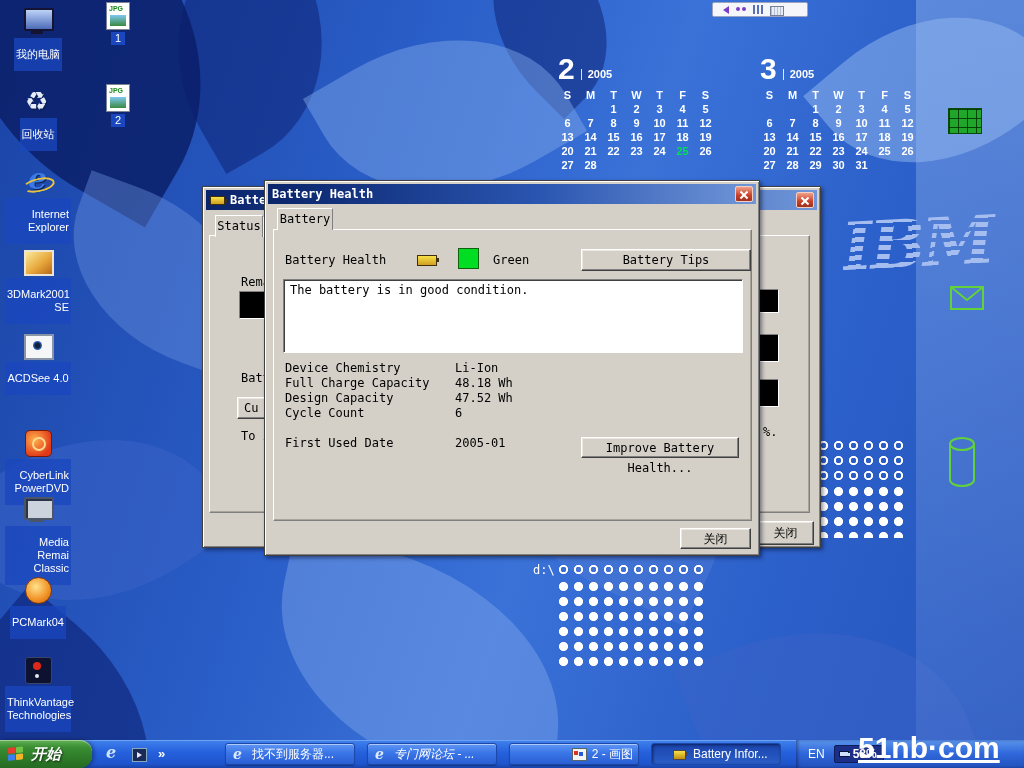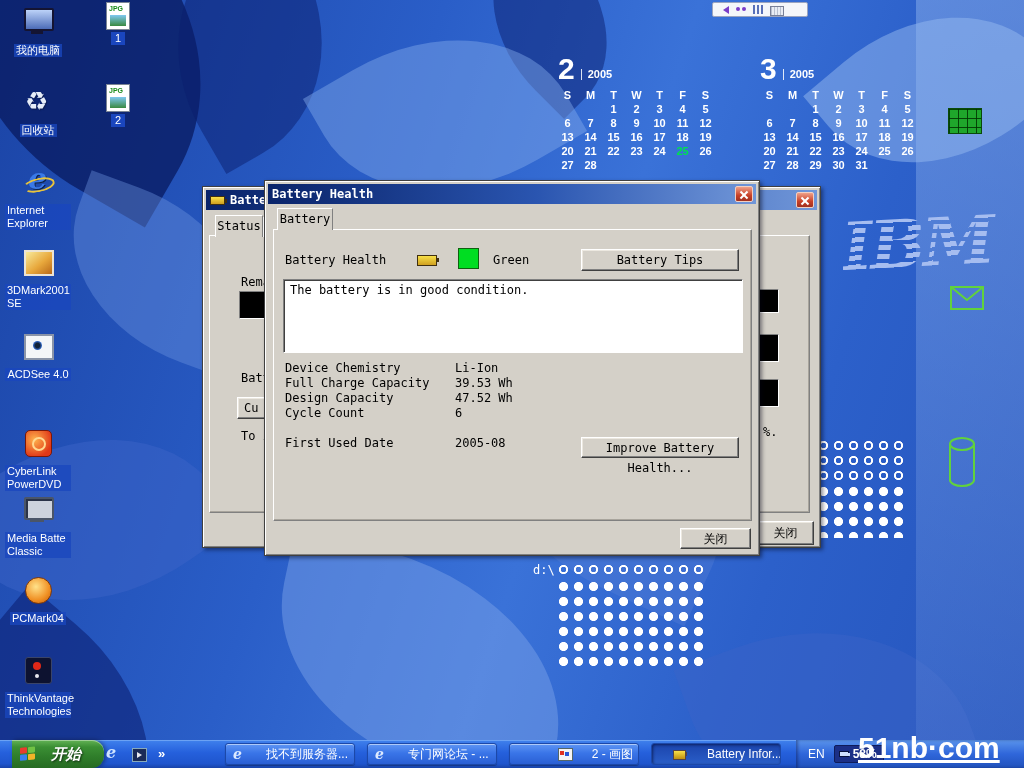--- a/index.html
+++ b/index.html
@@ -28,21 +28,21 @@
   
   .calendar { position:absolute; width:165px; color:#fff; }
   .cal-head { height:30px; display:flex; align-items:flex-end; padding-left:2px; }
   .cal-month { font:700 30px/26px "Liberation Sans", sans-serif; }
   .cal-year { font:700 11px/11px "Liberation Sans", sans-serif; padding-left:6px; margin-left:6px; margin-bottom:2px; border-left:1px solid rgba(255,255,255,.85); }
   .cal-grid { display:grid; grid-template-columns:repeat(7,23px); grid-auto-rows:14px; margin-top:6px;
     font:700 11px/14px "Liberation Sans", sans-serif; text-align:center; }
 
   
   .dicon { position:absolute; left:4px; width:68px; display:flex; flex-direction:column; align-items:center; cursor:default; }
-  .dlabel { margin-top:6px; background:rgba(26,70,190,.78); color:#fff; font:11px/13px "Liberation Sans", sans-serif; padding:0 2px; text-align:left; max-width:66px; }
+  .dlabel { margin-top:0; background:rgba(26,70,190,.78); color:#fff; font:11px/13px "Liberation Sans", sans-serif; padding:10px 2px; text-align:right; max-width:66px; }
   .ig { position:relative; width:34px; height:32px; }
   .g-my-computer::before{content:"";position:absolute;left:3px;top:2px;width:26px;height:19px;background:linear-gradient(#bcd2f8,#4c6cb8);border:2px solid #141432;border-radius:2px;}
   .g-my-computer::after{content:"";position:absolute;left:10px;top:23px;width:12px;height:5px;background:#141432;}
   .g-recycle-bin::before{content:"♻";position:absolute;left:4px;top:-1px;font:26px/32px "DejaVu Sans", sans-serif;color:#e6edf8;text-shadow:1px 1px 1px #0a1a50;}
   .g-internet-explorer::before{content:"e";position:absolute;left:7px;top:-3px;font:italic 700 30px/32px "DejaVu Serif", serif;color:#3a79e8;text-shadow:1px 1px 0 #112244;}
   .g-internet-explorer::after{content:"";position:absolute;left:2px;top:12px;width:28px;height:10px;border:2px solid #e8c33c;border-left-color:transparent;border-radius:50%;transform:rotate(-12deg);}
   .g-3dmark::before{content:"";position:absolute;left:3px;top:4px;width:26px;height:22px;background:linear-gradient(140deg,#f8ea9a,#e8a83c 55%,#b86818);border:2px solid #ece4d4;}
   .g-acdsee::before{content:"";position:absolute;left:3px;top:4px;width:26px;height:22px;background:#f4f6f8;border:2px solid #8a94a8;}
   .g-acdsee::after{content:"";position:absolute;left:12px;top:11px;width:9px;height:9px;border-radius:50%;background:radial-gradient(circle,#112238 35%,#3a79e8 75%);}
   .g-powerdvd::before{content:"";position:absolute;left:4px;top:3px;width:25px;height:25px;border-radius:5px;background:radial-gradient(circle at 35% 35%,#ffb24c,#e03818 75%);border:1px solid #7a1808;}
@@ -90,35 +90,35 @@
   .lbl { position:absolute; white-space:nowrap; }
   .swatch { position:absolute; width:21px; height:21px; border:1px solid #106010; background:#00dd22; }
 
   
   #taskbar { position:absolute; left:0; top:740px; width:1024px; height:28px;
     background:linear-gradient(to bottom,#4184ec 0%,#3b7bea 8%,#2560dc 45%,#1f55cd 85%,#1843a8 100%);
     box-shadow:inset 0 1px 0 #6ba2f4; }
   #startbtn { position:absolute; left:0; top:0; width:92px; height:28px; border-radius:0 12px 12px 0;
     background:linear-gradient(to bottom,#64b356 0%,#3b8f34 25%,#2f7d2a 60%,#266b22 100%);
     box-shadow:inset 0 1px 0 rgba(255,255,255,.4), 2px 0 4px rgba(0,0,0,.35);
-    display:flex; align-items:center; gap:14px; padding-left:8px;
-    color:#fff; font:italic 700 15px "Liberation Sans", sans-serif; text-shadow:1px 1px 2px rgba(0,0,0,.6); cursor:default;margin-left:12px; }
+    display:flex; align-items:center; gap:6px; padding-left:8px;
+    color:#fff; font:italic 700 15px "Liberation Sans", sans-serif; text-shadow:1px 1px 2px rgba(0,0,0,.6); cursor:default; }
   .flag { width:17px; height:15px; display:grid; grid-template-columns:7px 7px; grid-template-rows:6px 6px; gap:1px; transform:skewY(-6deg); }
   .flag i { border-radius:1px; } .f1{background:#e83c2e;} .f2{background:#71c244;} .f3{background:#3a7ff0;} .f4{background:#f2b428;}
   #quicklaunch { position:absolute; left:104px; top:0; height:28px; display:flex; align-items:center; gap:11px; }
   .qi { position:relative; width:16px; height:16px; }
   .q-ie::before{content:"e";position:absolute;left:2px;top:-1px;font:italic 700 16px/16px "DejaVu Serif", serif;color:#cfe4ff;}
   .q-media-player::before{content:"";position:absolute;left:1px;top:2px;width:13px;height:12px;background:#1a2a58;border:1px solid #8ab;}
   .q-media-player::after{content:"";position:absolute;left:6px;top:6px;width:0;height:0;border:3px solid transparent;border-left:5px solid #e8e8f0;}
   .q-chevron{color:#fff;font:700 13px/16px "Liberation Sans", sans-serif;width:auto;}
   .task { position:absolute; top:3px; height:22px; width:130px; border-radius:3px;
     background:linear-gradient(to bottom,#5f96f4,#3a75e8 45%,#2a5fd4);
     box-shadow:inset 0 1px 0 rgba(255,255,255,.5), 0 1px 1px rgba(0,0,10,.3);
     border:1px solid #1c48a8; color:#fff; font:12px "Liberation Sans", sans-serif;
-    display:flex; align-items:center; gap:19px; padding:0 5px; overflow:hidden; white-space:nowrap; cursor:default; }
+    display:flex; align-items:center; gap:5px; padding:0 5px; overflow:hidden; white-space:nowrap; cursor:default; }
   .task.active { background:linear-gradient(to bottom,#1b44ac,#2a5ec8); box-shadow:inset 1px 1px 3px rgba(0,0,30,.55);padding-left:20px; }
   .ti { position:relative; width:16px; height:14px; flex:0 0 auto; }
   .t-ie::before{content:"e";position:absolute;left:2px;top:0;font:italic 700 14px/14px "DejaVu Serif", serif;color:#dce9ff;}
   .t-paint::before{content:"";position:absolute;left:1px;top:1px;width:13px;height:11px;background:#f4f4f4;border:1px solid #566;}
   .t-paint::after{content:"";position:absolute;left:3px;top:4px;width:4px;height:4px;background:#e03020;box-shadow:5px 1px 0 #2858d8;}
   .t-battery::before{content:"";position:absolute;left:1px;top:3px;width:11px;height:8px;background:linear-gradient(#f8e048,#c09010);border:1px solid #544;}
   .t-battery::after{content:"";position:absolute;left:13px;top:5px;width:2px;height:4px;background:#544;}
   #tray { position:absolute; right:0; top:0; height:28px; left:796px;
     background:linear-gradient(to bottom,#5a94ec,#2f66da 50%,#2152bc);
     box-shadow:inset 2px 0 3px rgba(0,0,40,.35); display:flex; align-items:center; gap:9px; padding-left:12px; color:#fff; font:12px "Liberation Sans", sans-serif; }
@@ -295,21 +295,21 @@
       <div class="dicon" style="top: 330px;">
         <div class="ig g-acdsee"></div>
         <div class="dlabel">ACDSee 4.0</div>
       </div>
       <div class="dicon" style="top: 427px;">
         <div class="ig g-powerdvd"></div>
         <div class="dlabel">CyberLink PowerDVD</div>
       </div>
       <div class="dicon" style="top: 494px;">
         <div class="ig g-mpc"></div>
-        <div class="dlabel">Media Batte Classic</div>
+        <div class="dlabel">Media Remai Classic</div>
       </div>
       <div class="dicon" style="top: 574px;">
         <div class="ig g-pcmark"></div>
         <div class="dlabel">PCMark04</div>
       </div>
       <div class="dicon" style="top: 654px;">
         <div class="ig g-thinkvantage"></div>
         <div class="dlabel">ThinkVantage Technologies</div>
       </div>
     </div>
@@ -356,35 +356,35 @@
       <span>Battery Health</span>
       <div class="xbtn"></div>
     </div>
     <div class="tab" style="left:12px;top:27px;width:56px;height:22px;line-height:21px;">Battery</div>
     <div class="page" style="left:8px;top:48px;width:479px;height:292px;"></div>
 
     <div class="lbl" style="left:20px;top:72px;">Battery Health</div>
     <span class="bat-ico" style="position:absolute;left:152px;top:74px;width:20px;height:11px;"></span>
     <div class="swatch" style="left: 193px; top: 67px; background: rgb(0, 221, 34);"></div>
     <div class="lbl" style="left:228px;top:72px;">Green</div>
-    <div class="btn" style="left:316px;top:68px;width:158px;height:22px;line-height:21px;">Battery Tips</div>
+    <div class="btn" style="left:316px;top:68px;width:170px;height:22px;line-height:21px;">Battery Tips</div>
 
     <div class="sunken" style="left:18px;top:98px;width:460px;height:74px;padding:3px 6px;font:12px 'DejaVu Sans Mono', monospace;">The battery is in good condition.</div>
 
     <div class="lbl" style="left:20px;top:180px;">Device Chemistry</div>
     <div class="lbl" style="left:190px;top:180px;">Li-Ion</div>
     <div class="lbl" style="left:20px;top:195px;">Full Charge Capacity</div>
-    <div class="lbl" style="left:190px;top:195px;">39.53 Wh</div>
+    <div class="lbl" style="left:190px;top:195px;">48.18 Wh</div>
     <div class="lbl" style="left:20px;top:210px;">Design Capacity</div>
     <div class="lbl" style="left:190px;top:210px;">47.52 Wh</div>
     <div class="lbl" style="left:20px;top:225px;">Cycle Count</div>
     <div class="lbl" style="left:190px;top:225px;">6</div>
 
     <div class="lbl" style="left:20px;top:255px;">First Used Date</div>
-    <div class="lbl" style="left:190px;top:255px;">2005-08</div>
+    <div class="lbl" style="left:190px;top:255px;">2005-01</div>
     <div class="btn" style="left:316px;top:256px;width:158px;height:21px;line-height:20px;">Improve Battery Health...</div>
 
     <div class="btn" style="left:415px;top:347px;width:71px;height:21px;line-height:20px;">关闭</div>
   </div>
 
   <div id="taskbar">
     <div id="startbtn">
       <span class="flag">
           <i class="f1"></i>
           <i class="f2"></i>
@@ -396,21 +396,21 @@
     <div id="quicklaunch">
         <span class="qi q-ie"></span>
         <span class="qi q-media-player"></span>
         <span class="qi q-chevron">»</span>
       </div>
     <div id="tasks">
         <div class="task" style="left: 225px;">
           <span class="ti t-ie"></span>
           <span>找不到服务器...</span>
         </div>
-        <div class="task" style="left: 367px;">
+        <div class="task" style="left: 367px; font-style: italic;">
           <span class="ti t-ie"></span>
           <span>专门网论坛 - ...</span>
         </div>
         <div class="task" style="left: 509px; justify-content: flex-end;">
           <span class="ti t-paint"></span>
           <span>2 - 画图</span>
         </div>
         <div class="task active" style="left: 651px;">
           <span class="ti t-battery"></span>
           <span>Battery Infor...</span>

